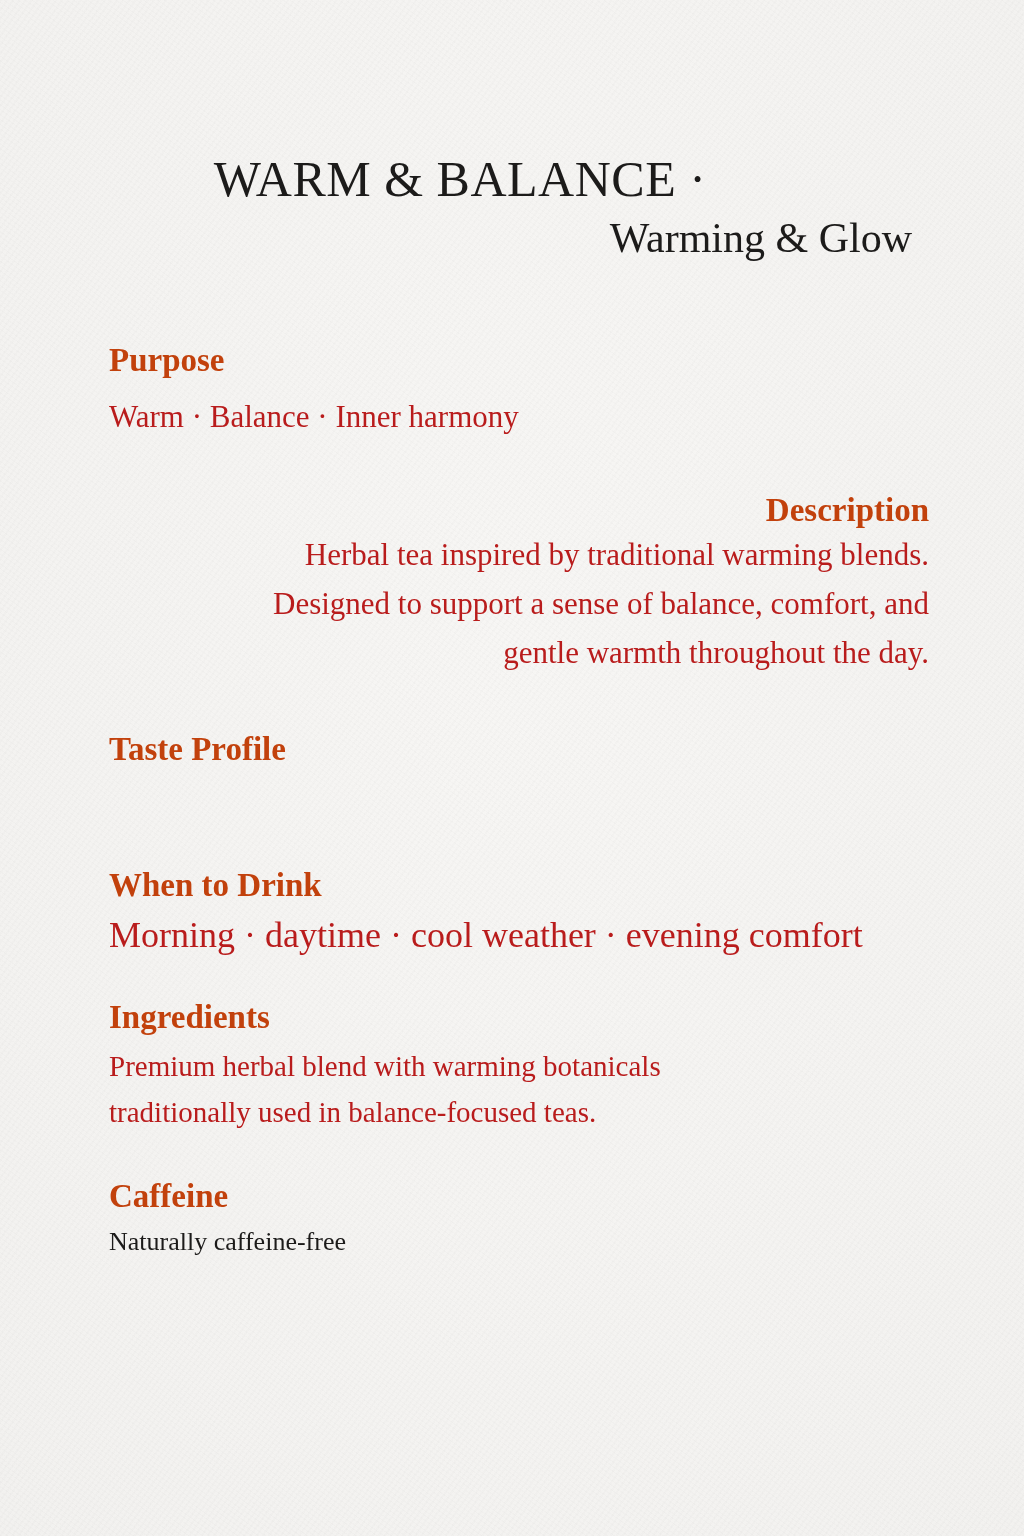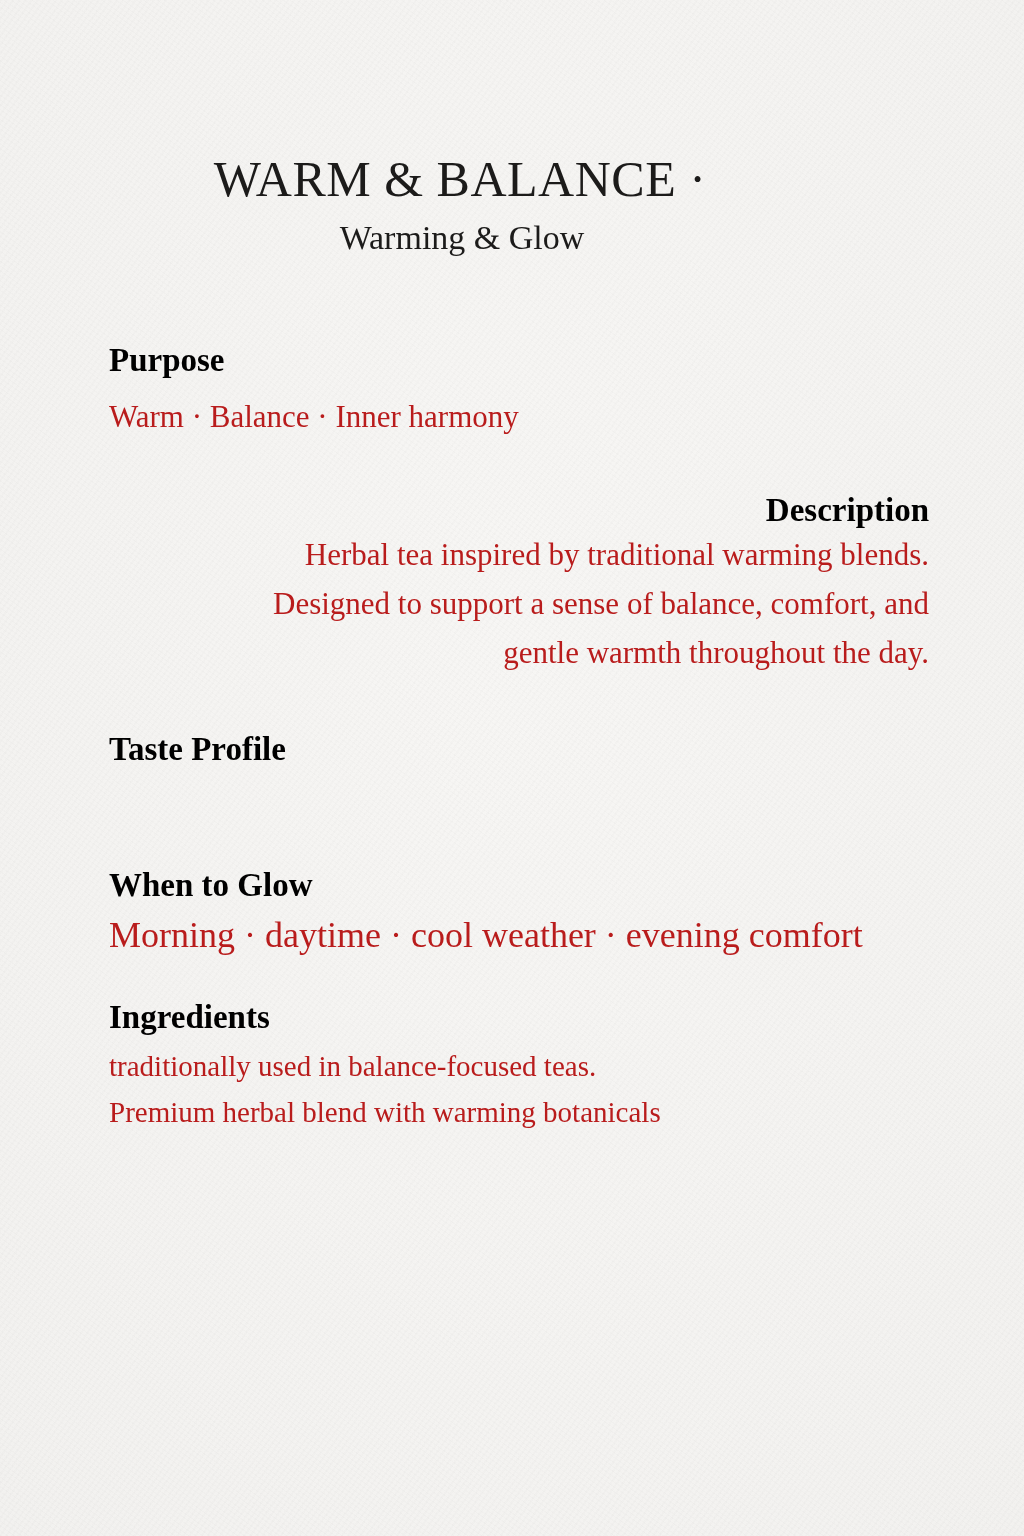--- a/index.html
+++ b/index.html
@@ -35,36 +35,37 @@
     }
     .title {
       font-size: 50px;
       line-height: 58px;
       letter-spacing: 0.5px;
       margin: 0;
       font-weight: normal;
       padding-left: 8px;
     }
     .subtitle {
-      font-size: 34px;
+      font-size: 42px;
       line-height: 56px;
       margin: 2px 0 0 12px;
       font-weight: normal;
+      text-align: right;
     }
     .section {
       position: absolute;
       left: 109px;
       width: 820px;
     }
     .heading {
       font-size: 33px;
       font-weight: bold;
       line-height: 40px;
       margin: 0;
-      color: #000000;
+      color: #c2410c;
     }
     .body-text {
       font-size: 31px;
       line-height: 49px;
       margin: 0;
       color: #b91c1c;
     }
     .body-small {
       font-size: 26px;
       line-height: 40px;
@@ -105,26 +106,30 @@
       <div>Designed to support a sense of balance, comfort, and</div>
       <div>gentle warmth throughout the day.</div>
     </div>
   </div>
 
   <div class="section" id="sec-taste">
     <h3 class="heading">Taste Profile</h3>
   </div>
 
   <div class="section" id="sec-when">
-    <h3 class="heading">When to Glow</h3>
+    <h3 class="heading">When to Drink</h3>
     <p class="body-text">Morning · daytime · cool weather · evening comfort</p>
   </div>
 
   <div class="section" id="sec-ingredients">
     <h3 class="heading">Ingredients</h3>
     <div class="body-text">
+      <div>Premium herbal blend with warming botanicals</div>
       <div>traditionally used in balance-focused teas.</div>
-      <div>Premium herbal blend with warming botanicals</div>
     </div>
   </div>
 
+  <div class="section" id="sec-caffeine">
+    <h3 class="heading">Caffeine</h3>
+    <p class="body-small">Naturally caffeine-free</p>
+  </div>
 
 </div>
 
 </body></html>

